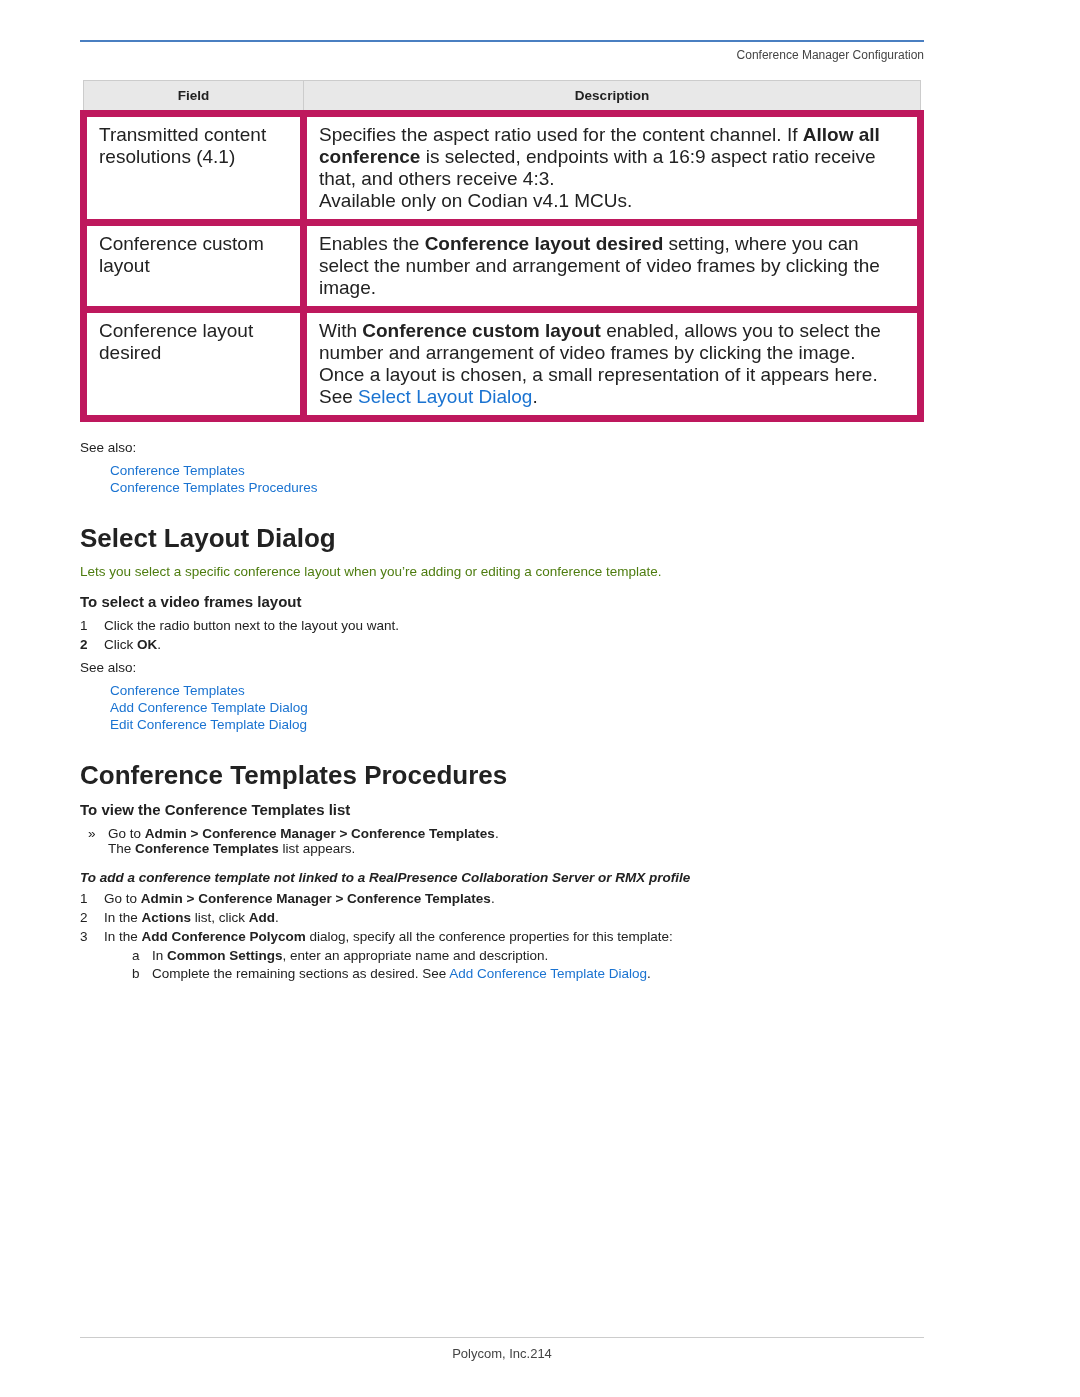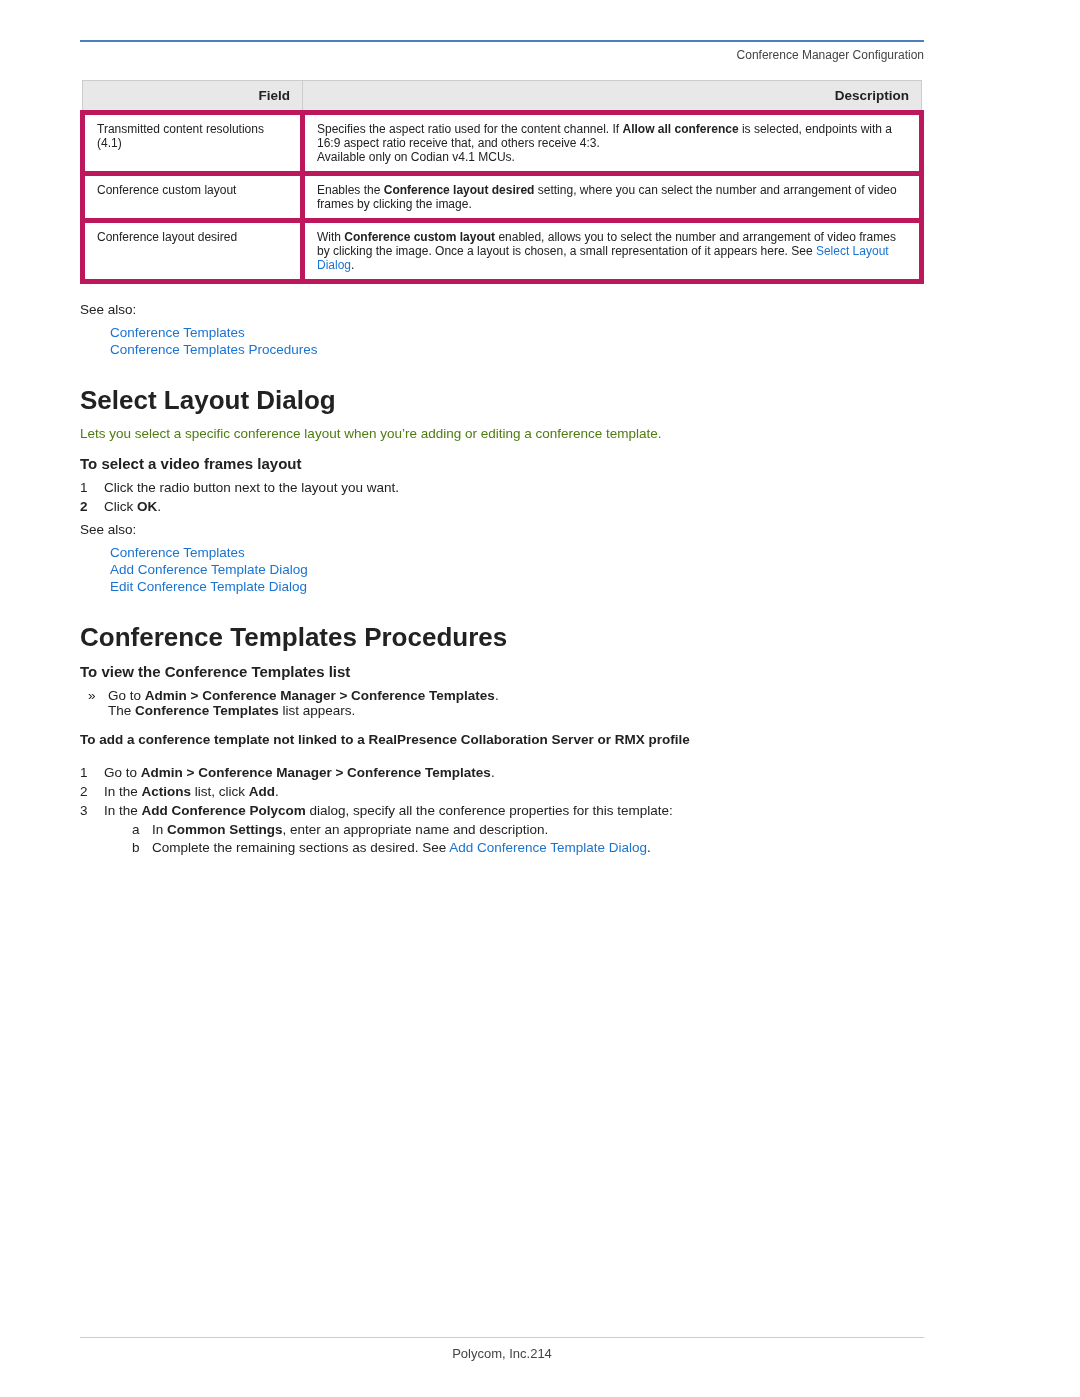--- a/index.html
+++ b/index.html
@@ -33,33 +33,33 @@
       width: 100%;
       border-collapse: collapse;
       margin-bottom: 18px;
       font-size: 13.5px;
     }
     .field-table thead tr {
       background: #e8e8e8;
     }
     .field-table thead th {
       padding: 7px 12px;
-      text-align: right;
+      text-align: center;
       font-weight: bold;
       border: 1px solid #ccc;
       font-size: 13.5px;
     }
     .field-table tbody tr {
       border: 1px solid #ccc;
     }
     .field-table tbody td {
       padding: 7px 12px;
-      border: 5px solid #be185d;
+      border: 7px solid #be185d;
       vertical-align: top;
-      font-size: 12px;
+      font-size: 19px;
     }
     .field-table tbody td:first-child {
       width: 220px;
     }
     .see-also {
       margin-bottom: 8px;
       font-size: 13.5px;
     }
     .link {
       color: #1a73d1;
@@ -83,22 +83,23 @@
       font-size: 15px;
       font-weight: bold;
       color: #222;
       margin-bottom: 8px;
       margin-top: 0;
     }
     h4 {
       font-size: 13.5px;
       font-weight: bold;
       color: #222;
-      margin-bottom: 18px;
+      margin-bottom: 6px;
       margin-top: 14px;
+      font-style: italic;
     }
     .intro-text {
       font-size: 13.5px;
       margin-bottom: 14px;
       color: #4d7c0f;
     }
     .procedure-list {
       list-style: none;
       margin: 0 0 8px 0;
       padding: 0;

